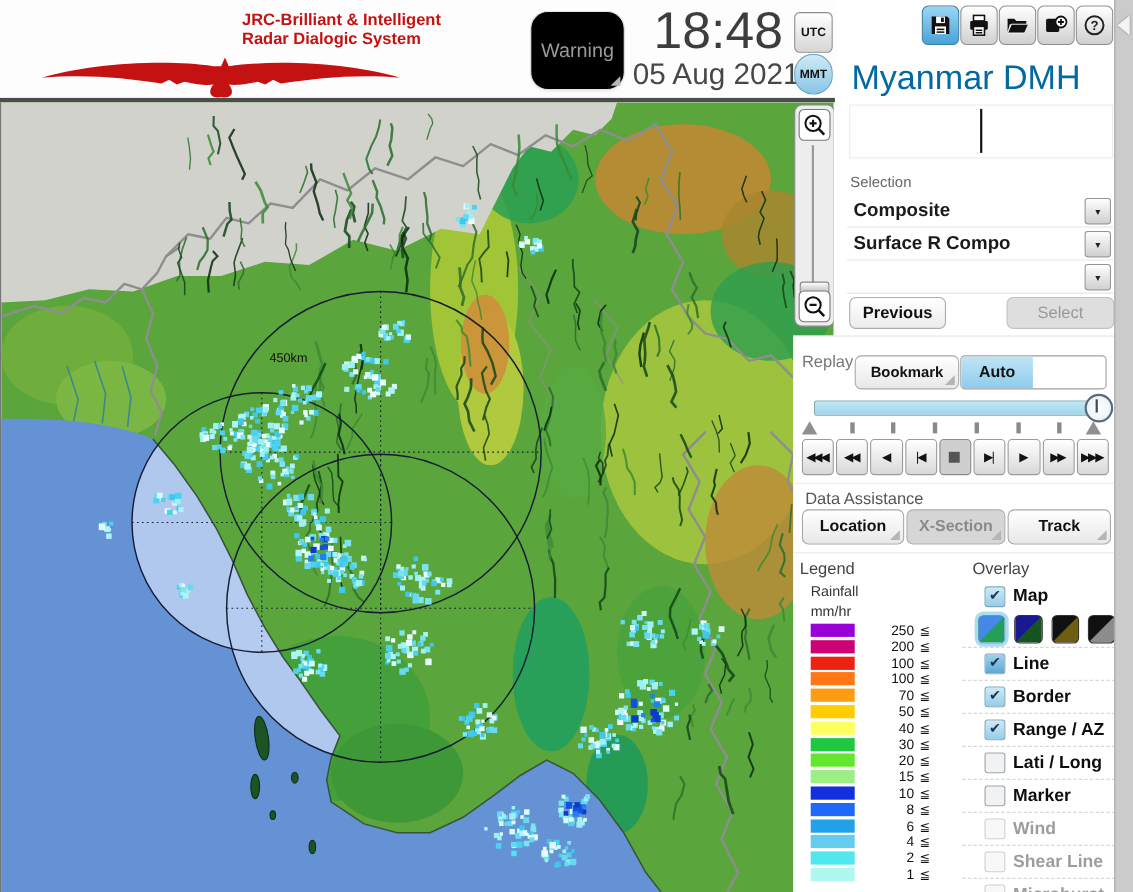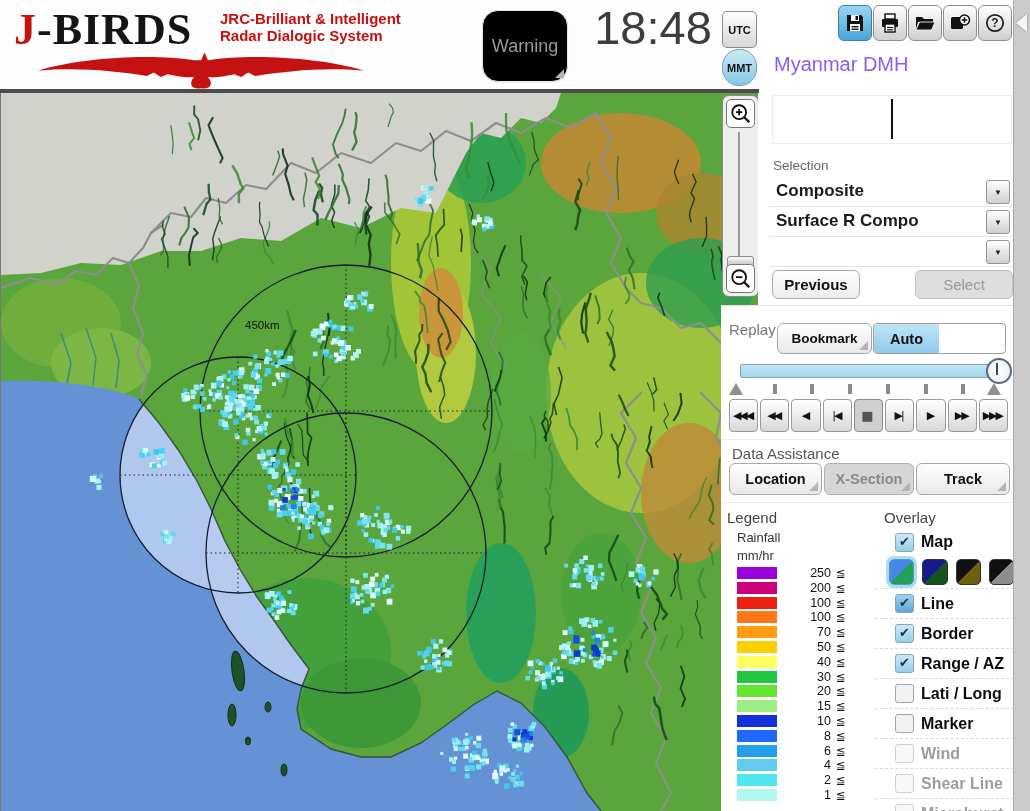--- a/index.html
+++ b/index.html
@@ -26,21 +26,21 @@
   
   .map-wrap{position:absolute;left:0;top:93px;width:757px;height:718px;overflow:hidden;border-left:1px solid #777;}
   .zoom-ctl{position:absolute;left:721px;top:2px;width:35px;height:200px;background:#ededed;border:1px solid #8a8a8a;border-radius:7px;}
   .zoom-btn{position:absolute;left:3px;width:27px;height:27px;background:#fff;border:1px solid #777;border-radius:5px;display:flex;align-items:center;justify-content:center;}
   .zoom-in{top:3px;}
   .zoom-out{bottom:3px;}
   .zoom-track{position:absolute;left:15px;top:36px;width:2px;height:126px;background:#9a9a9a;}
   .zoom-handle{position:absolute;left:4px;top:160px;width:25px;height:14px;border:1px solid #8a8a8a;border-radius:3px;background:linear-gradient(#fdfdfd,#cfcfcf 45%,#e8e8e8);}
   
   .panel-upper{position:absolute;left:760px;top:0;width:254px;height:305px;background:#fff;}
-  .station-title{position:absolute;left:14px;top:53px;font-size:20px;color:#8b5cf6;}
+  .station-title{position:absolute;left:14px;top:53px;font-size:31px;color:#0369a1;}
   .info-box{position:absolute;left:12px;top:95px;width:238px;height:47px;background:#fff;border:1px solid #ececec;}
   .info-cursor{position:absolute;left:118px;top:3px;width:2px;height:40px;background:#111;}
   .selection-label{position:absolute;left:13px;top:158px;font-size:13.5px;color:#666;}
   .dd-row{position:absolute;left:10px;width:242px;height:29px;background:#fff;border-bottom:1px solid #e2e2e2;}
   .dd-value{position:absolute;left:6px;top:4px;font-size:17px;font-weight:bold;color:#1a1a1a;}
   .dd-btn{position:absolute;right:2px;top:3px;width:22px;height:22px;border:1px solid #949494;border-radius:3px;background:linear-gradient(#fefefe,#cfcfcf);font-size:8px;color:#222;display:flex;align-items:center;justify-content:center;}
   .prev-btn{position:absolute;left:12px;top:270px;width:86px;height:27px;background:linear-gradient(#ffffff,#ececec);border:1px solid #ababab;border-radius:6px;font-size:15px;font-weight:bold;color:#111;display:flex;align-items:center;justify-content:center;}
   .select-btn{position:absolute;left:155px;top:270px;width:96px;height:27px;background:#dedede;border:1px solid #c2c2c2;border-radius:6px;font-size:15px;color:#9a9a9a;display:flex;align-items:center;justify-content:center;}
   
   .panel-lower{position:absolute;left:721px;top:305px;width:293px;height:506px;background:#fff;border-top:1px solid #e3e3e3;}
@@ -93,33 +93,33 @@
   .scroll-strip{position:absolute;right:0;top:0;width:16px;height:811px;background:#cbcbcb;border-left:1px solid #a8a8a8;}
   .collapse-tri{position:absolute;left:2px;top:14px;width:0;height:0;border-top:9px solid transparent;border-bottom:9px solid transparent;border-right:11px solid #f4f4f4;filter:drop-shadow(0 0 1px #888);}
 </style>
 </head>
 <body>
 
 <div class="app">
 
   <div class="header">
     <div class="logo">
-      <div class="logo-title"><span class="j">J</span><span>-BIRDS</span></div>
       <div class="logo-sub">
         <div>JRC-Brilliant &amp; Intelligent</div>
         <div>Radar  Dialogic  System</div>
       </div>
       <svg class="eagle" viewBox="0 0 380 48">
         <path fill="#c41111" d="M190,14 L194,5 198,14 C250,6 332,12 376,26 C332,22 292,26 252,32 L244,28 236,33 228,30 C214,33 206,34 198,33 C204,40 202,48 190,46 C178,48 176,40 182,33 C174,34 166,33 152,30 L144,33 136,28 128,32 C90,26 48,22 4,26 C48,12 130,6 182,14 Z"></path>
       </svg>
     </div>
     <div class="warning-btn grip">
         <span>Warning</span>
       </div>
     <div class="clock-time">18:48</div>
+    <div class="clock-date">05 Aug 2021</div>
     <div class="tz-btn tz-utc">UTC</div>
     <div class="tz-btn tz-mmt">MMT</div>
     <div class="header-rule"></div>
   </div>
 
   <div class="map-wrap">
     <svg id="map-svg" width="757" height="718" viewBox="0 0 757 718">
       <defs>
         <clipPath id="seaClip">
           <path d="M0,288 C60,286 110,294 138,306 L158,330 178,358 196,388 210,416 224,448 240,478 256,504 272,526 290,552 308,576 L300,596 296,616 300,636 L330,656 360,664 390,664 420,650 448,630 472,612 496,598 L520,610 544,634 566,664 586,700 600,718 L0,718 Z"></path>

